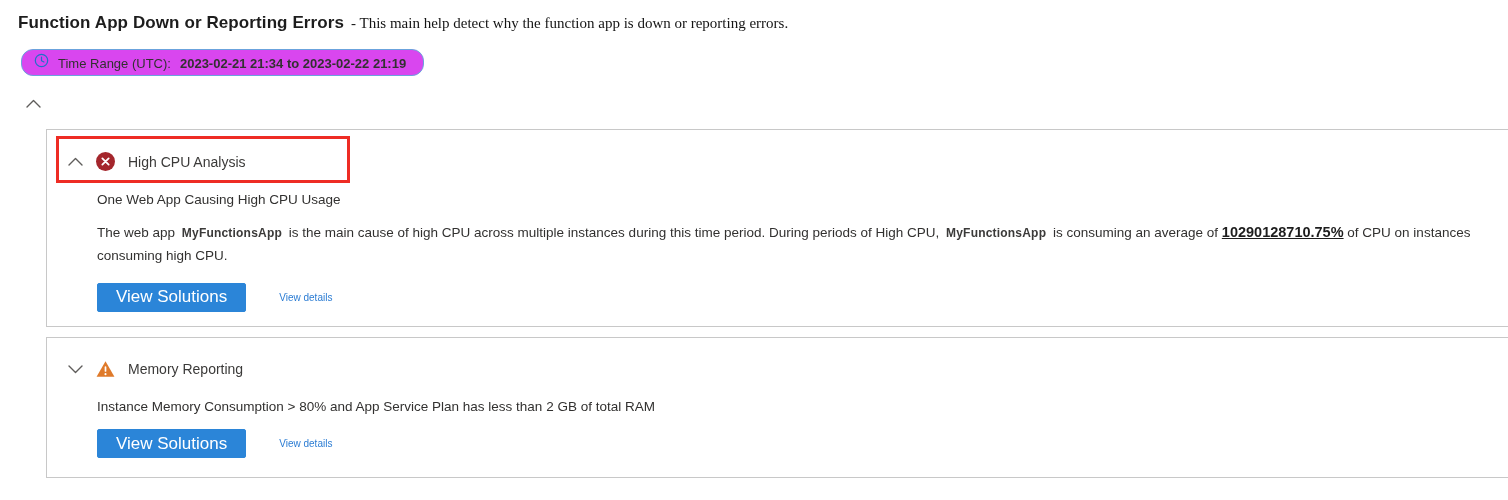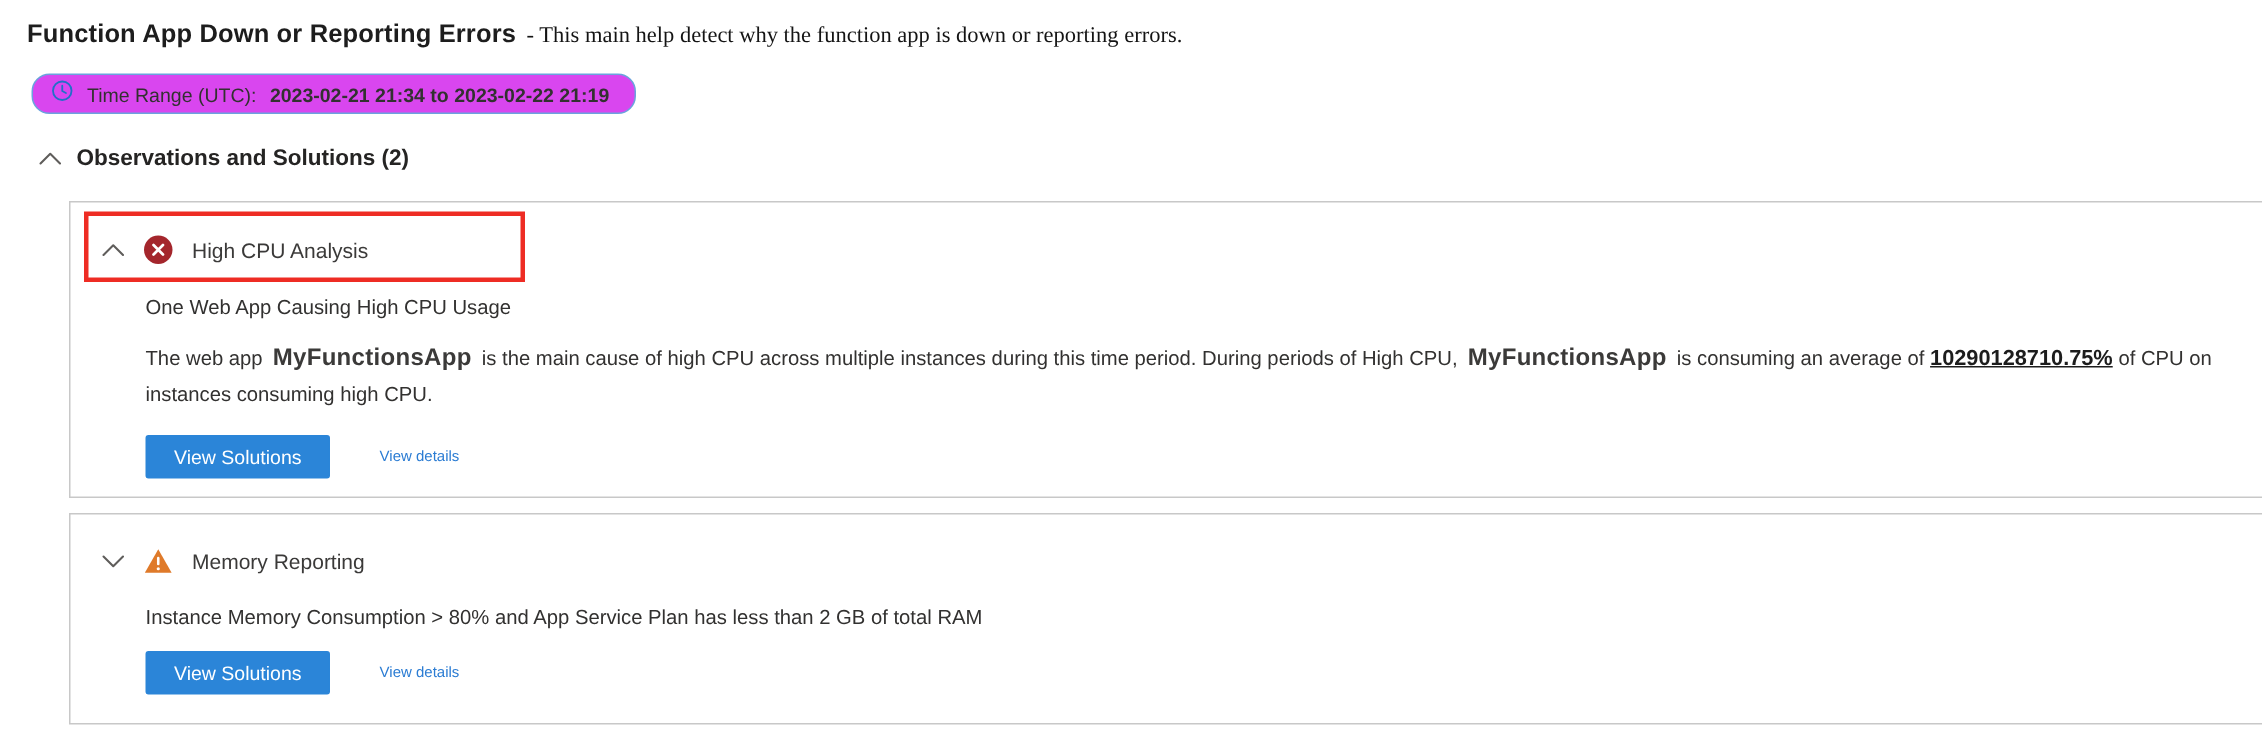--- a/index.html
+++ b/index.html
@@ -58,29 +58,29 @@
   .error-badge {
     width: 19px; height: 19px; border-radius: 50%;
     background: #a4262c; color: #fff;
     display: inline-flex; align-items: center; justify-content: center;
     flex: 0 0 auto;
   }
   .warn-badge { display: inline-flex; flex: 0 0 auto; }
 
   .card-sub { margin: 21px 0 0 50px; font-size: 13.5px; color: #323130; }
   .card-para { margin: 13px 16px 0 50px; font-size: 13.5px; line-height: 1.7; color: #323130; }
-  .app-name { font-weight: bold; font-size: 16px; letter-spacing: 0.2px; padding: 0 3px; color: #3b3a39; }
+  .app-name { font-weight: bold; font-size: 12px; letter-spacing: 0.2px; padding: 0 3px; color: #3b3a39; }
   .bold-val { font-weight: bold; font-size: 14.5px; color: #1d1d1d; text-decoration: underline; }
 
   .actions { display: flex; align-items: center; gap: 33px; margin: 15px 0 0 50px; }
   .btn-primary {
     background: #2b85d8; color: #ffffff;
     border: 1px solid #2b85d8; border-radius: 2px;
     min-width: 116px; height: 29px;
-    font-size: 13px; font-family: inherit;
+    font-size: 17px; font-family: inherit;
     cursor: pointer; padding: 0 18px;
   }
   .link { color: #2b7cd3; font-size: 10px; cursor: pointer; text-decoration: none; }
 </style>
 </head>
 <body>
 
 <div class="page">
 
   
@@ -101,21 +101,20 @@
     <span class="val">2023-02-21 21:34 to 2023-02-22 21:19</span>
   </div>
 
   
   <div class="obs-header">
     <span class="chevron">
       <svg width="15" height="9" viewBox="0 0 15 9" fill="none">
         <path d="M1 8 L7.5 1.5 L14 8" stroke="#5f5d5b" stroke-width="1.4" stroke-linecap="round" stroke-linejoin="round"></path>
       </svg>
     </span>
-    <span class="label">Observations and Solutions (2)</span>
   </div>
 
   
   <div class="card card-cpu">
     <div class="annotation-box"></div>
     <div class="card-header">
       <span class="chevron">
         <svg width="15" height="9" viewBox="0 0 15 9" fill="none">
           <path d="M1 8 L7.5 1.5 L14 8" stroke="#5f5d5b" stroke-width="1.4" stroke-linecap="round" stroke-linejoin="round"></path>
         </svg>

